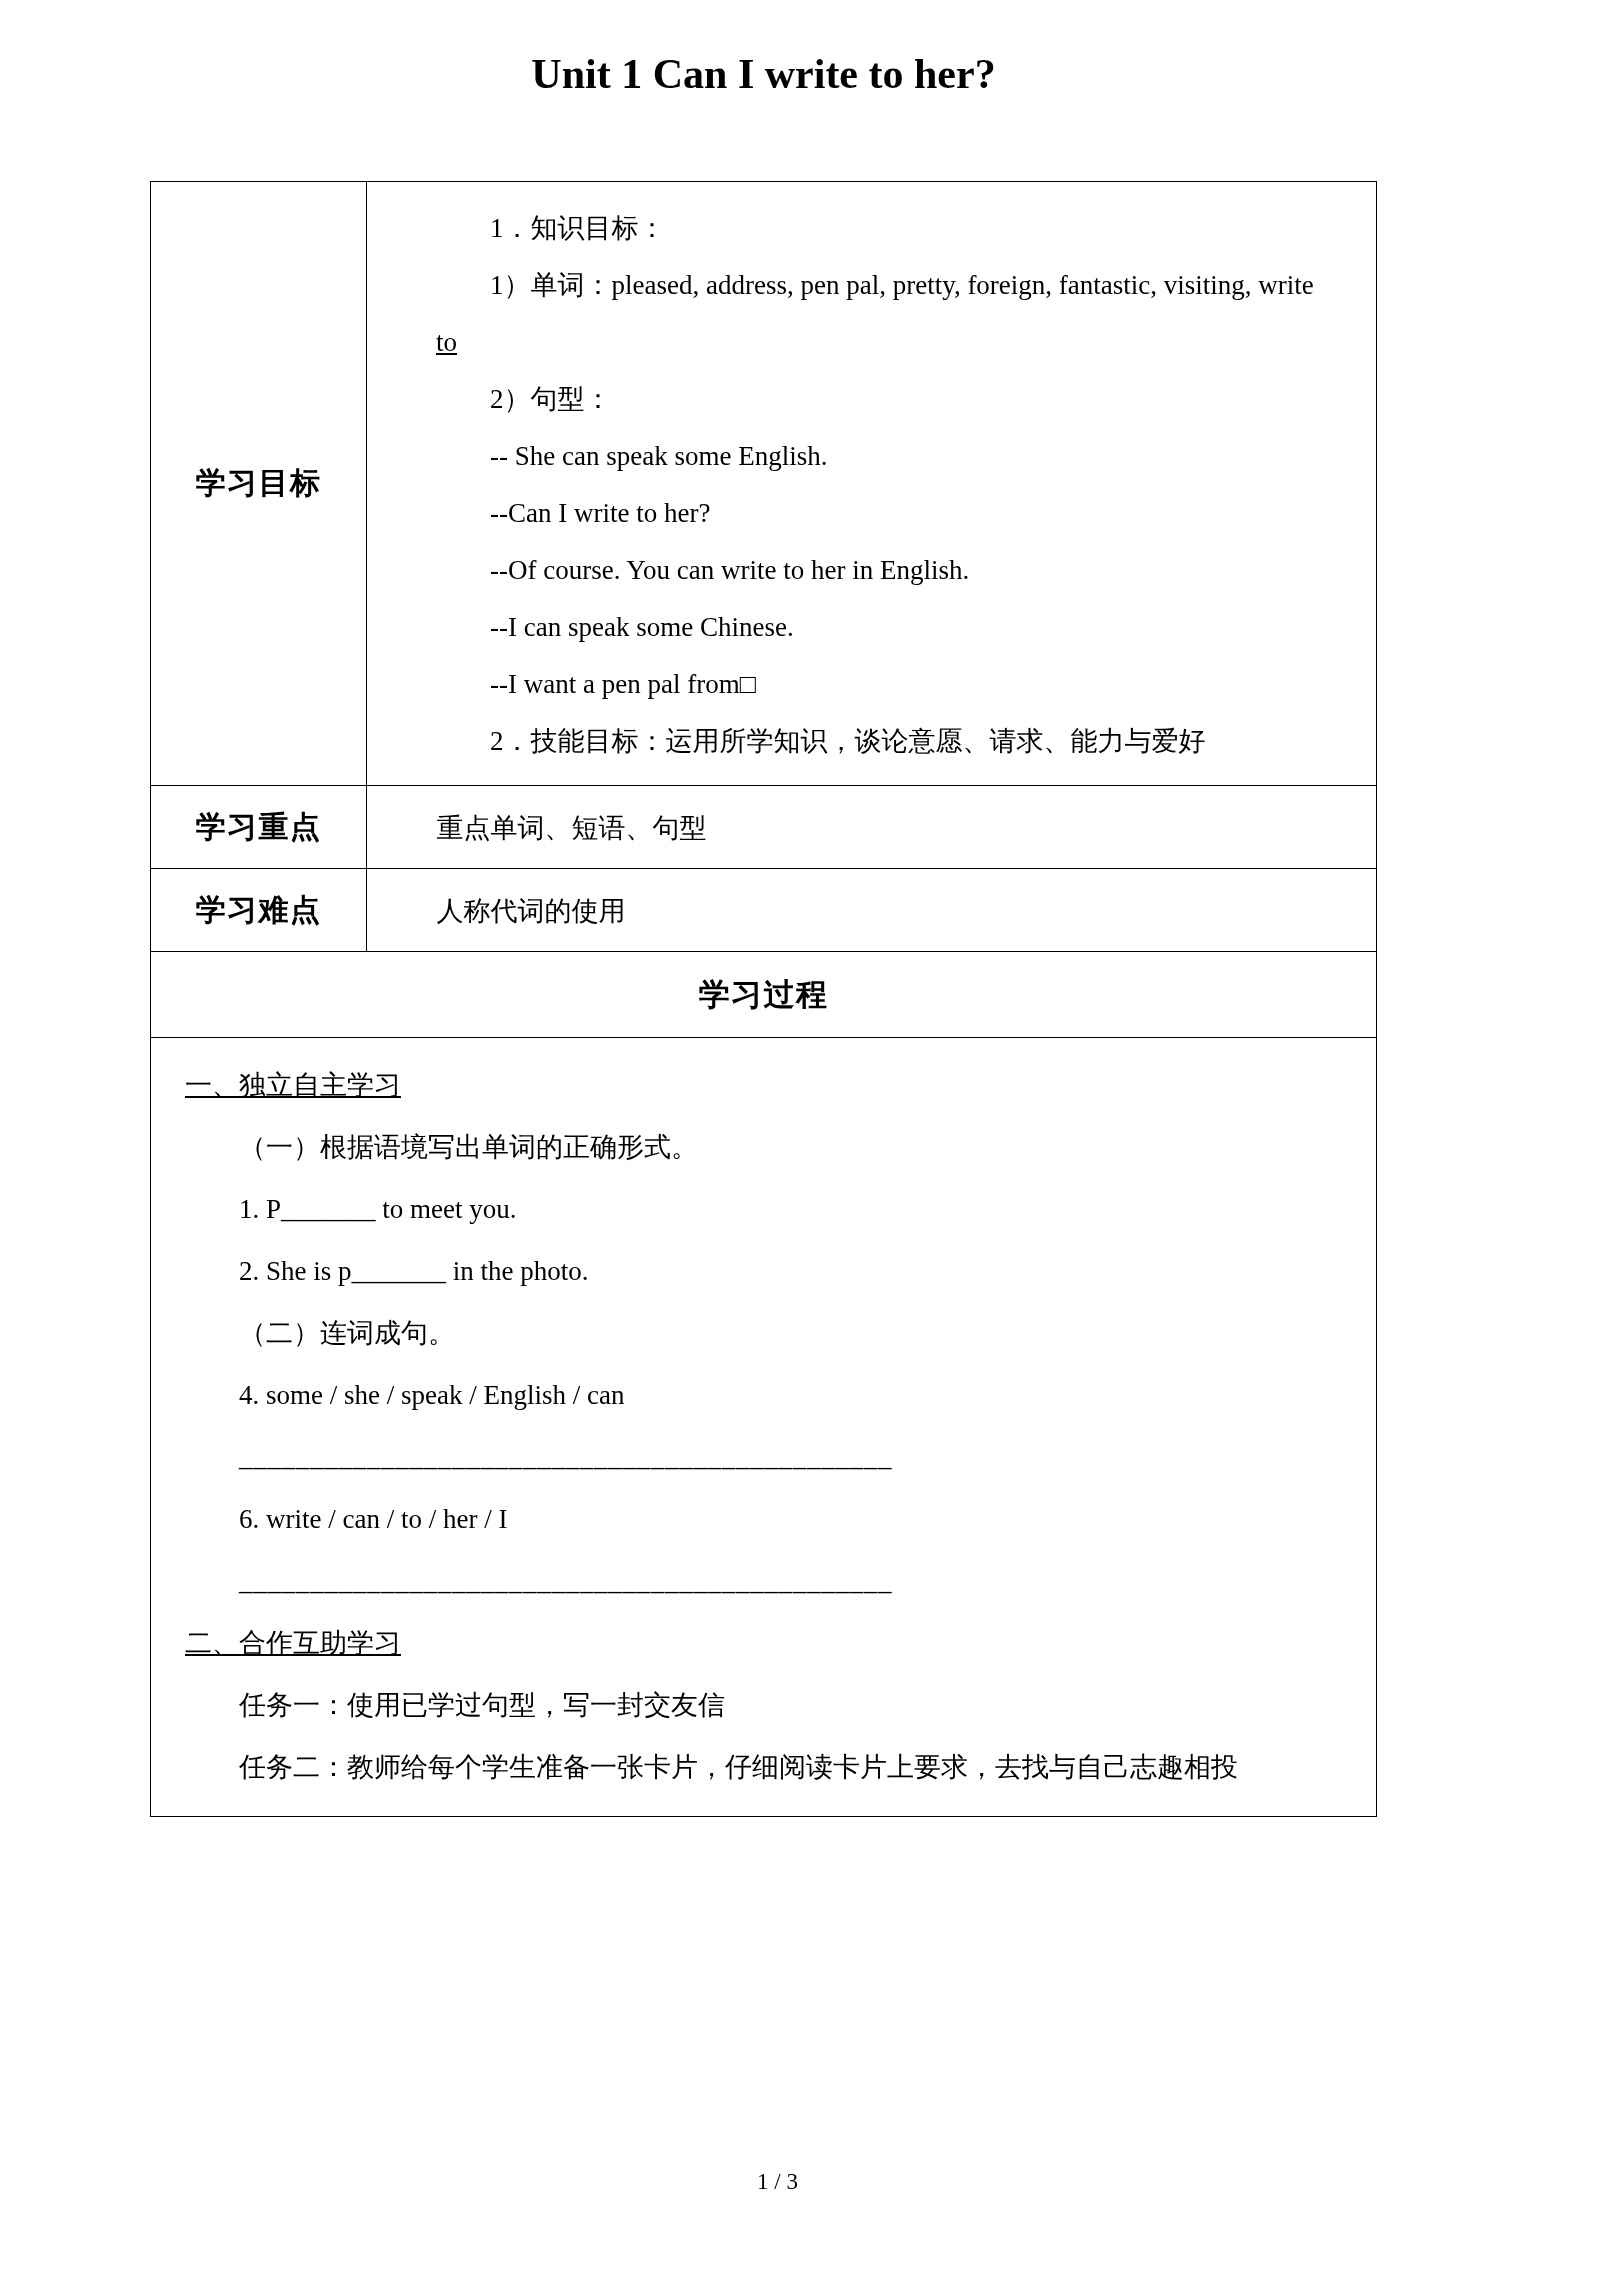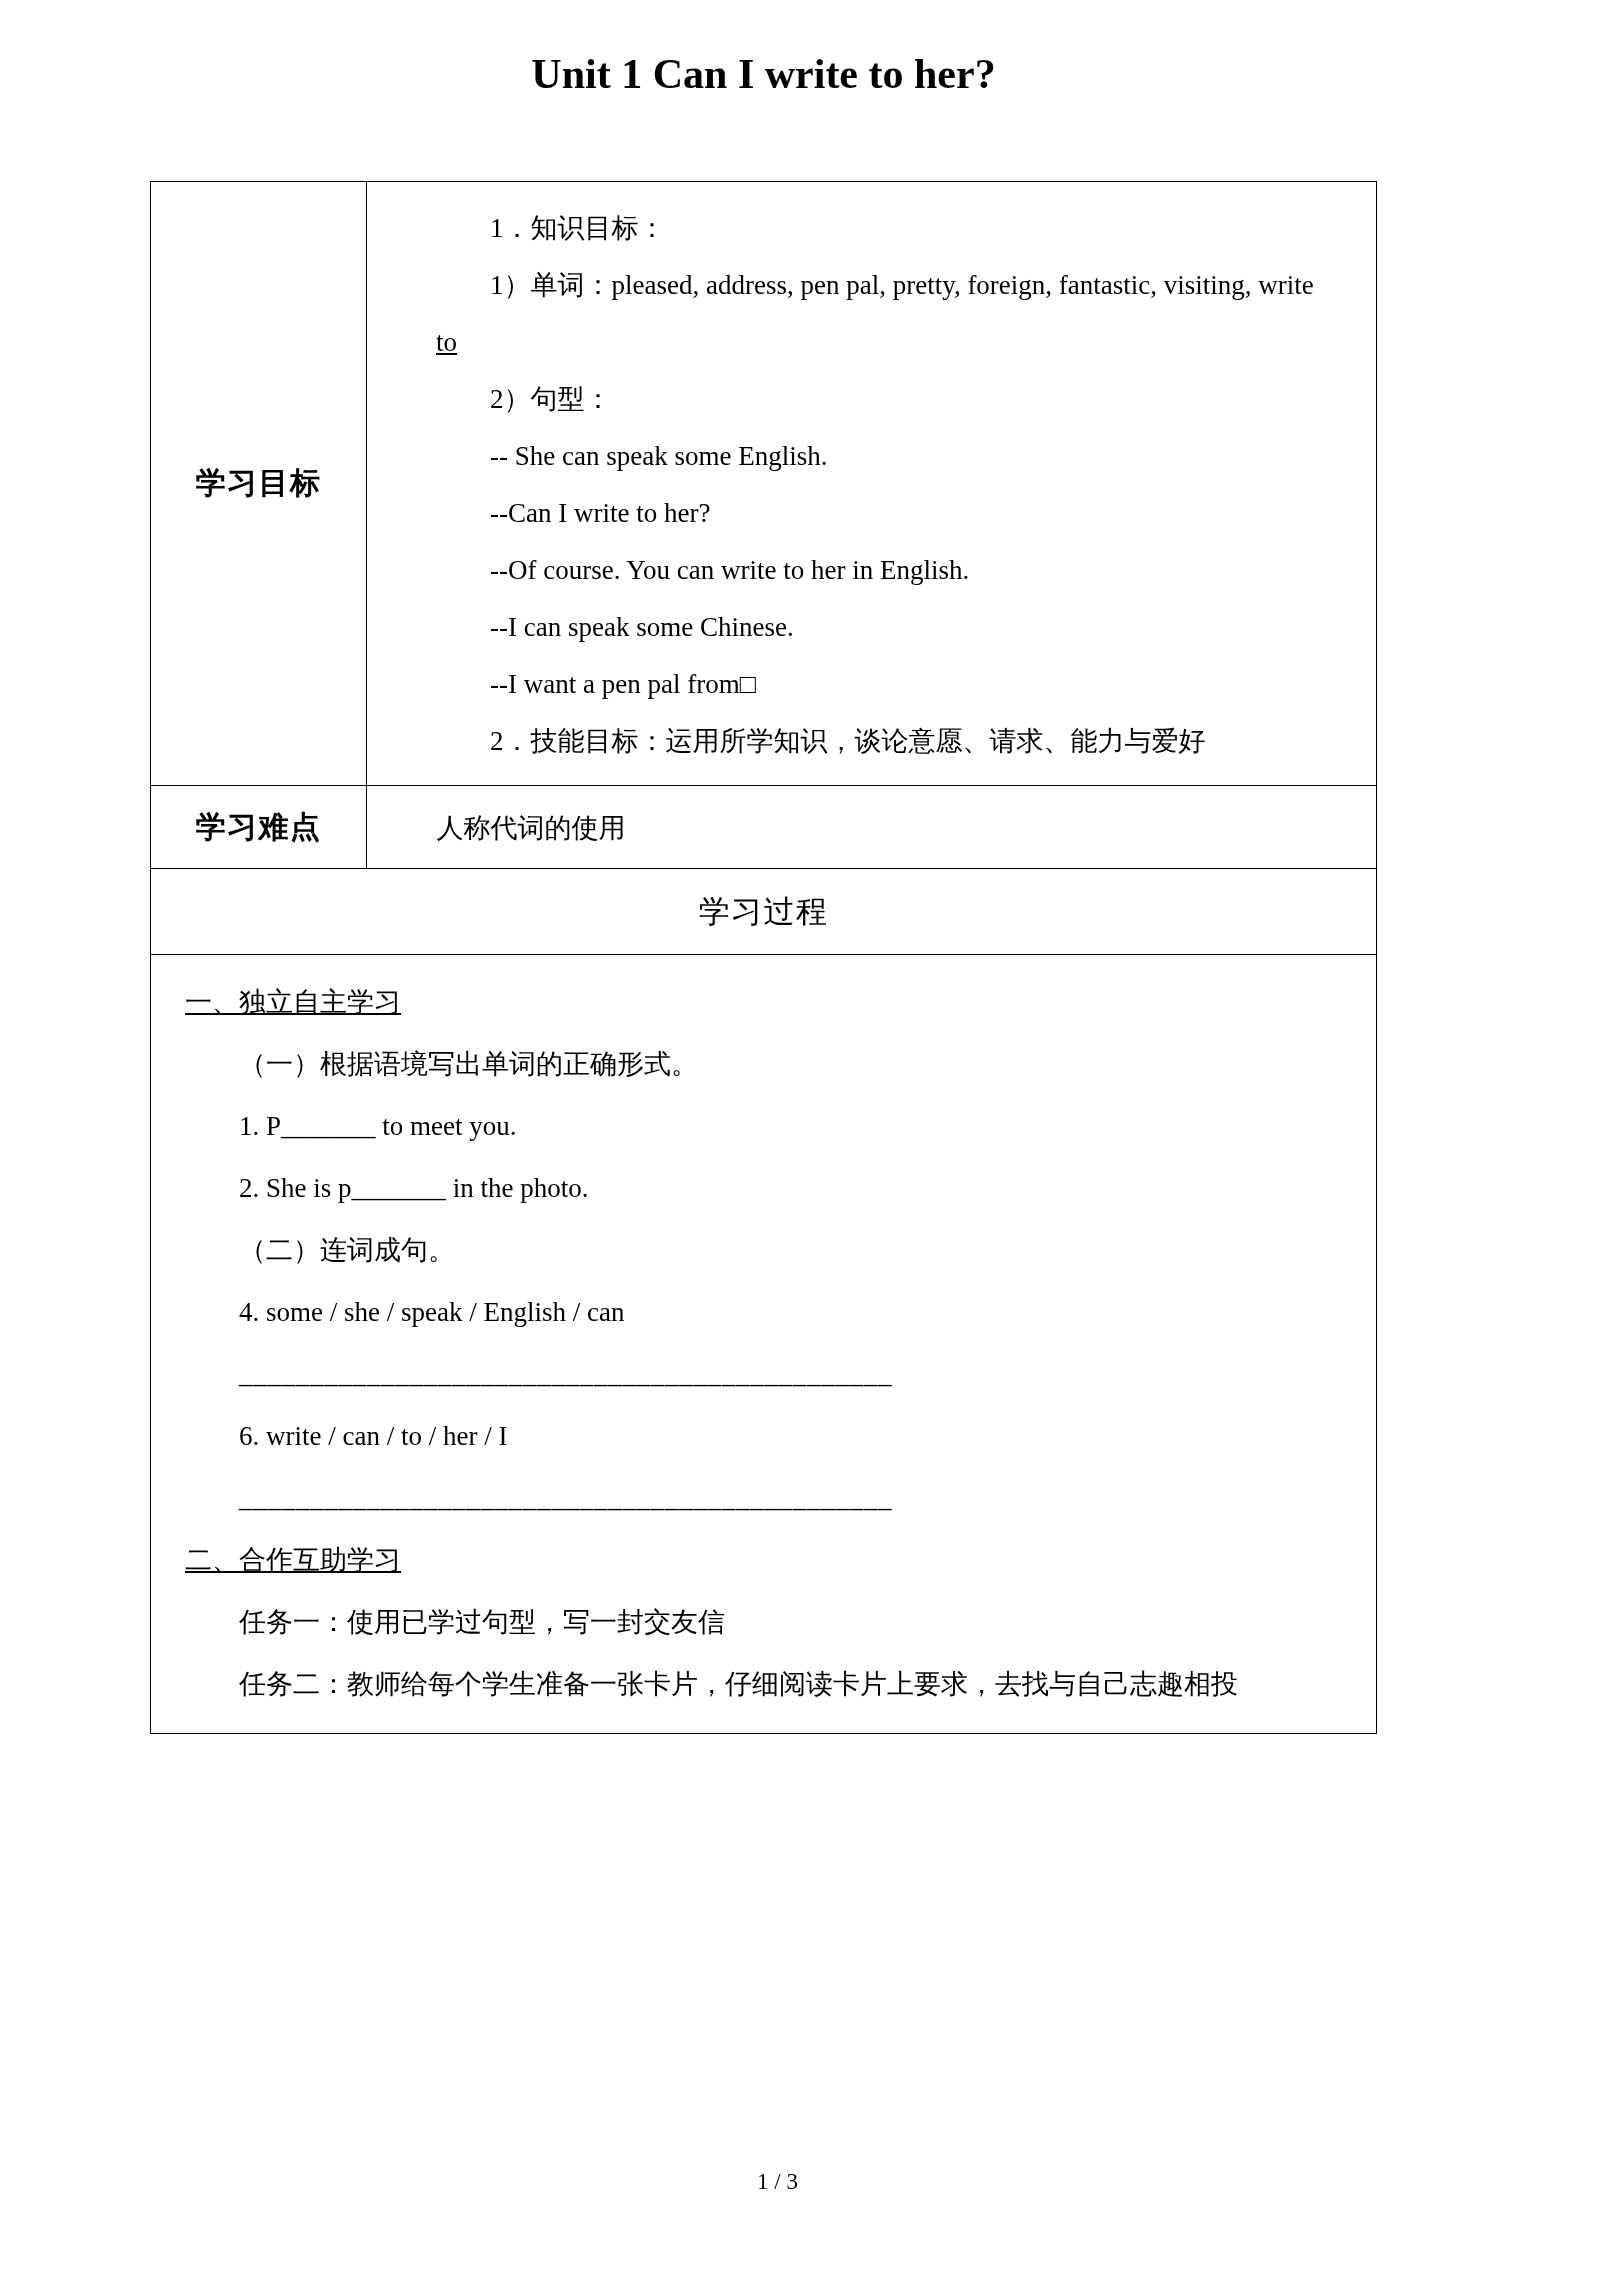--- a/index.html
+++ b/index.html
@@ -76,21 +76,21 @@
   .simple-cell { height: 83px; }
   .simple-cell p {
     font-size: 27px;
     text-indent: 1.2em;
     line-height: 1.2;
   }
 
   .process-header {
     height: 86px;
     text-align: center;
-    font-weight: normal;
+    font-weight: bold;
     font-size: 31px;
     letter-spacing: 1.4px;
     vertical-align: middle;
   }
 
   .process-cell {
     padding: 16.4px 19px 17.7px 34px;
     vertical-align: top;
   }
 
@@ -132,20 +132,26 @@
           <p class="ind">2）句型：</p>
           <p class="ind">-- She can speak some English.</p>
           <p class="ind">--Can I write to her?</p>
           <p class="ind">--Of course. You can write to her in English.</p>
           <p class="ind">--I can speak some Chinese.</p>
           <p class="ind">--I want a pen pal from□</p>
           <p class="ind">2．技能目标：运用所学知识，谈论意愿、请求、能力与爱好</p>
         </td>
       </tr>
 
+      <tr>
+        <td class="label-cell">学习重点</td>
+        <td class="content-cell simple-cell">
+          <p>重点单词、短语、句型</p>
+        </td>
+      </tr>
 
       <tr>
         <td class="label-cell">学习难点</td>
         <td class="content-cell simple-cell">
           <p>人称代词的使用</p>
         </td>
       </tr>
 
       <tr>
         <td colspan="2" class="process-header">学习过程</td>

